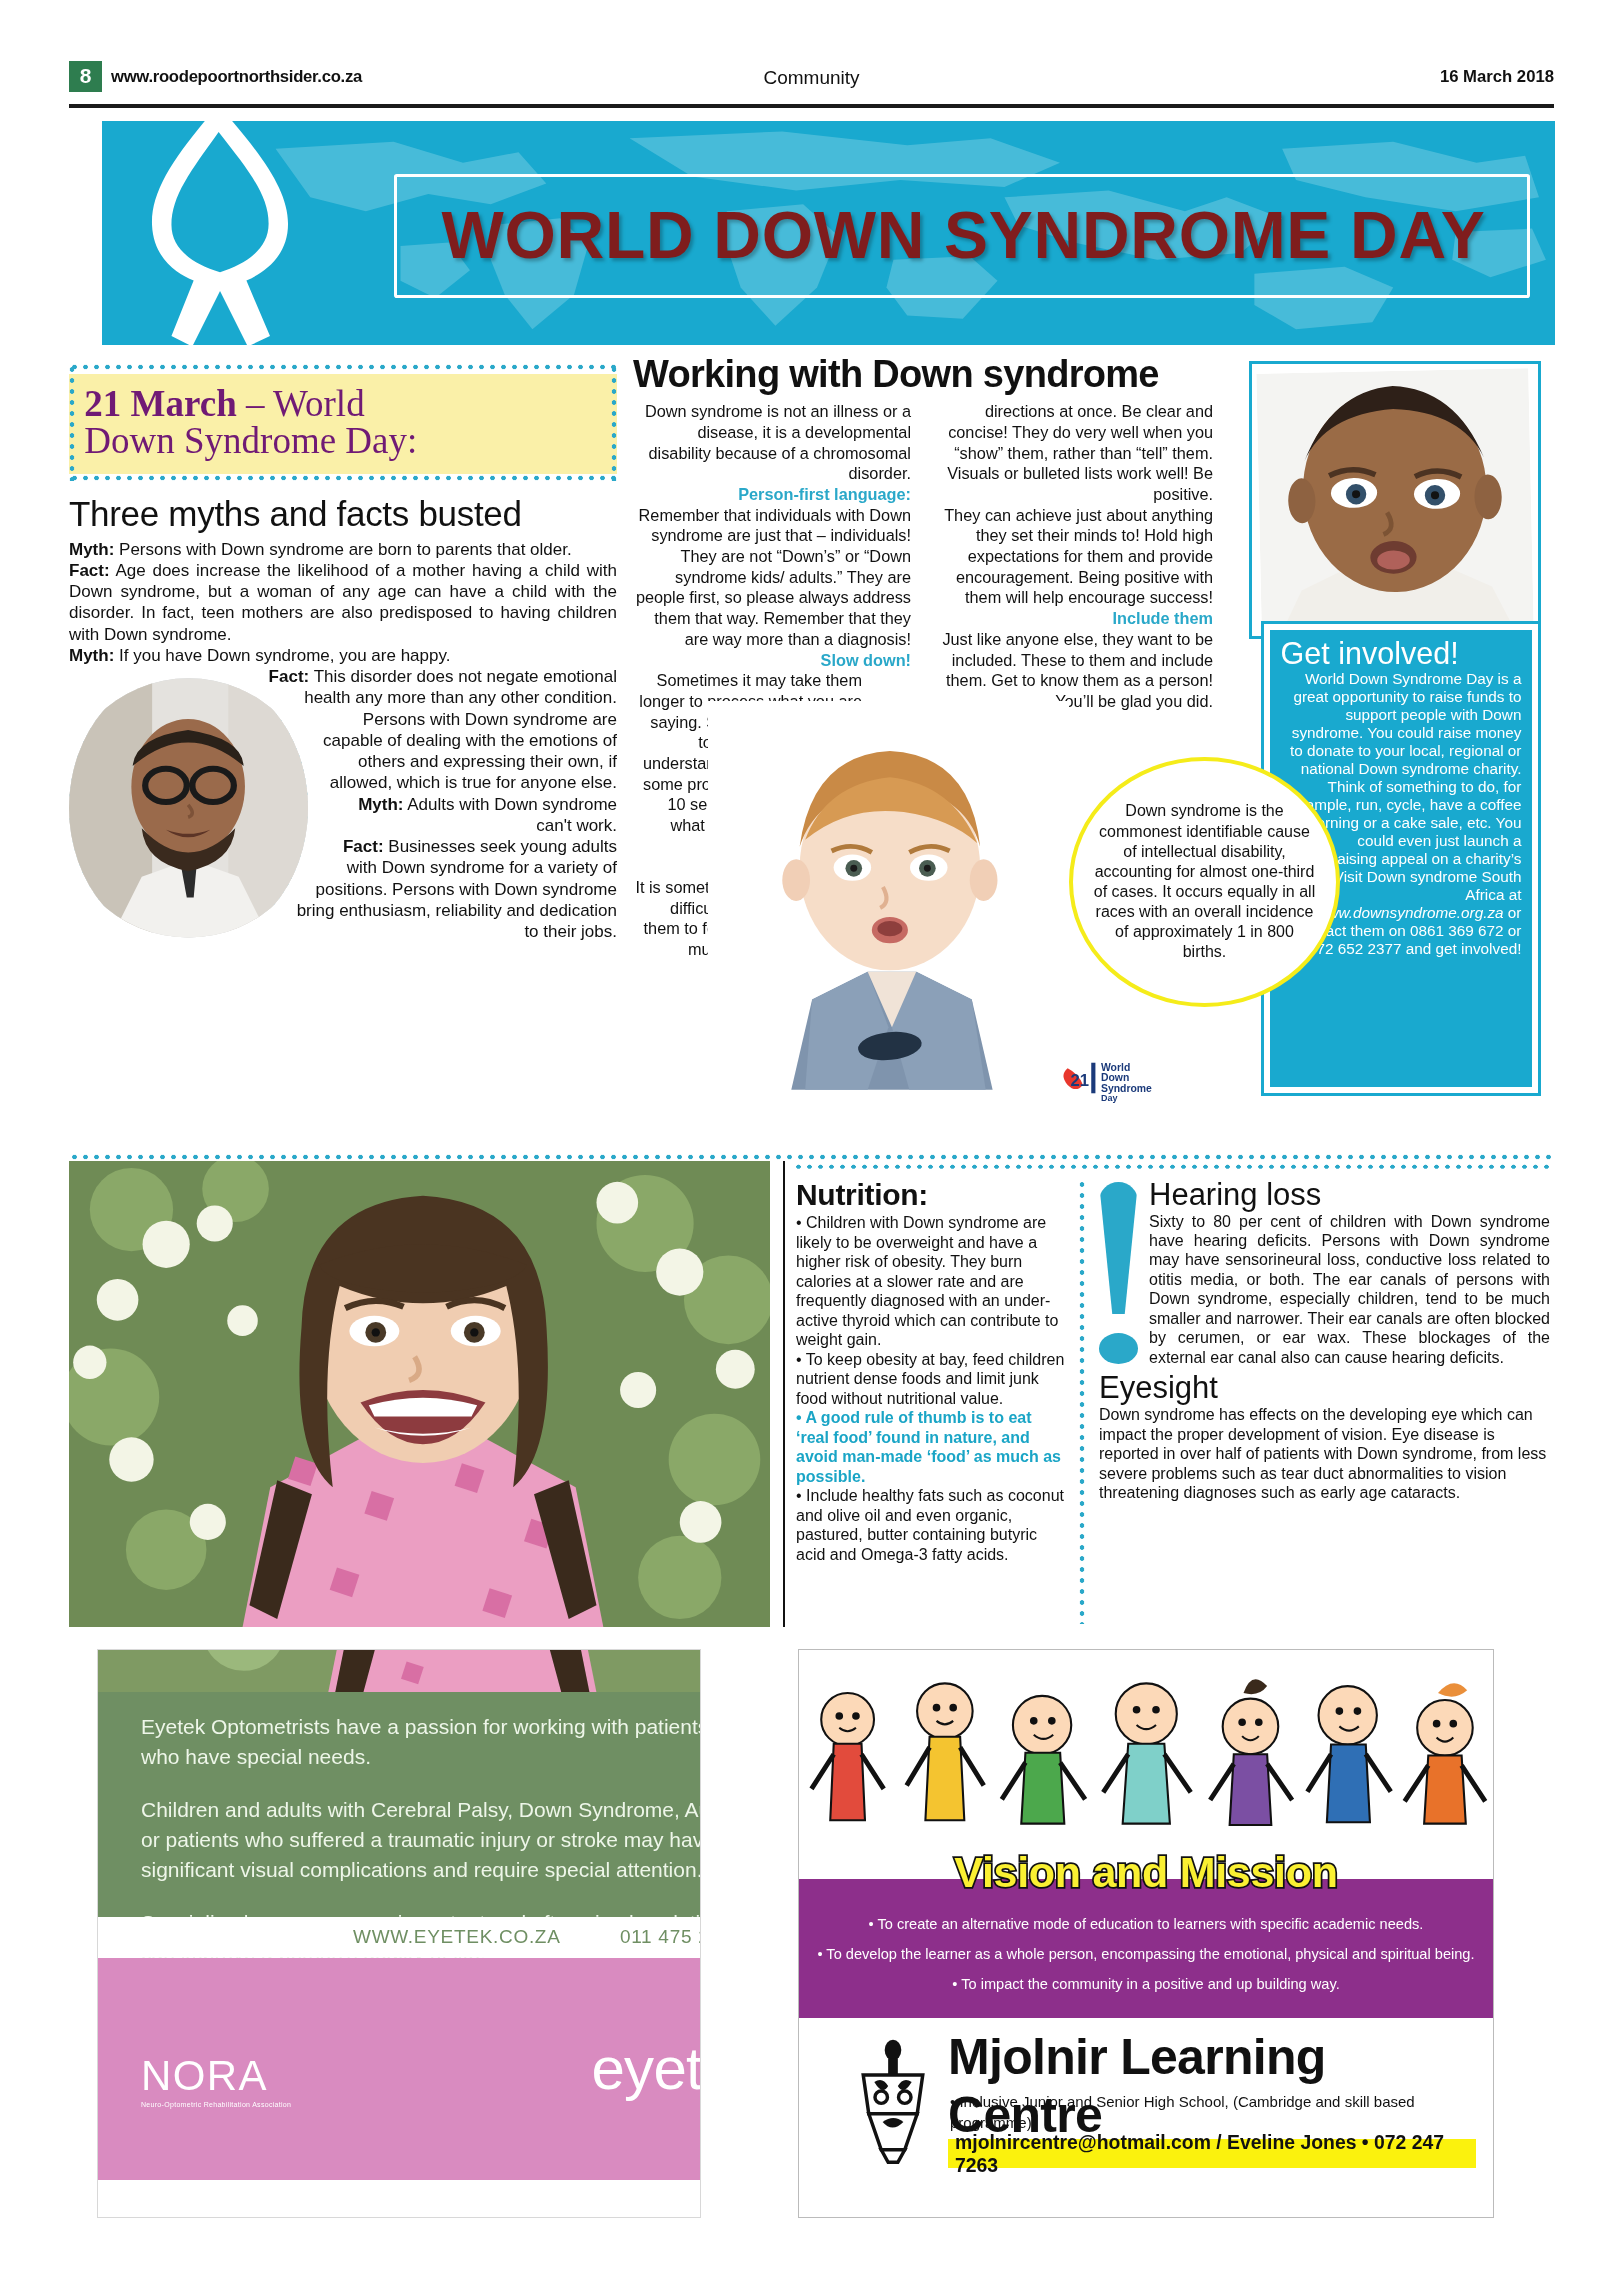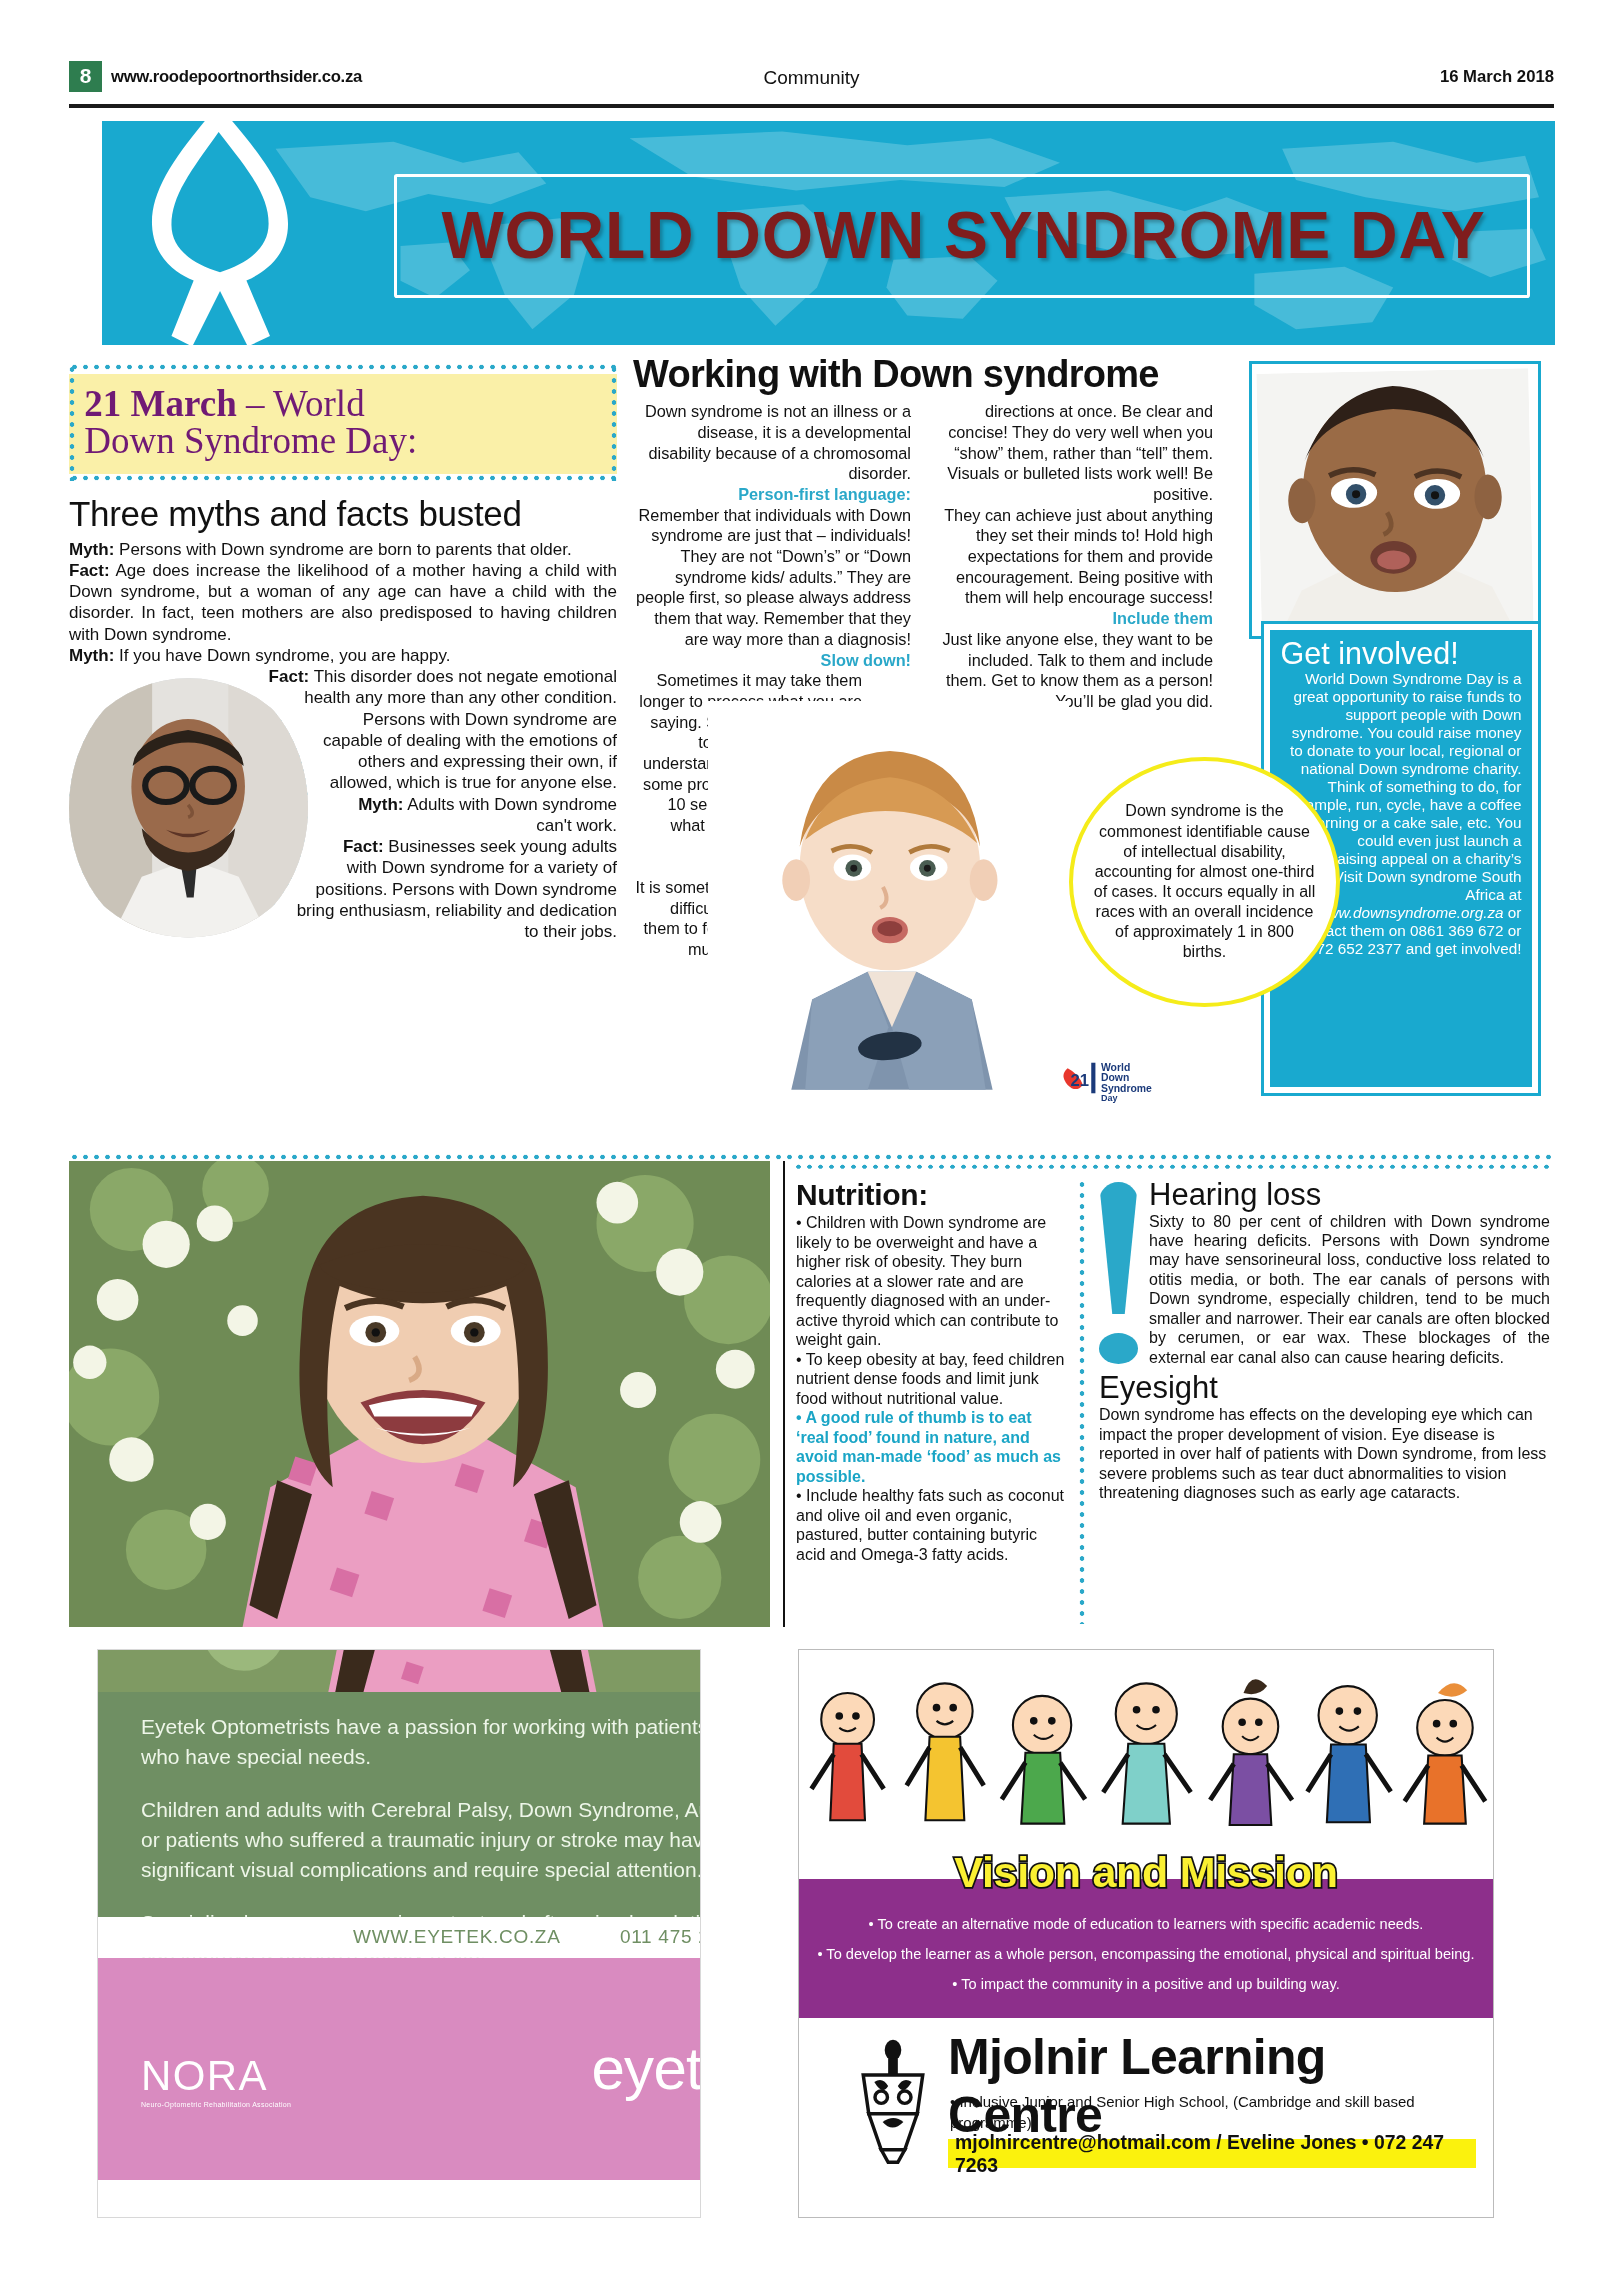--- a/index.html
+++ b/index.html
@@ -298,21 +298,21 @@
         <p>Remember that individuals with Down syndrome are just that – individuals! They are not “Down’s” or “Down syndrome kids/ adults.” They are people first, so please always address them that way. Remember that they are way more than a diagnosis!</p>
         <p class="sub">Slow down!</p>
         <p style="width:229px">Sometimes it may take them longer to process what you are saying. Slow down! Don’t talk to them as if they don’t understand you, but give them some processing time (usually 10 seconds). If you wait for what they have to say, you won’t be sorry!</p>
         <p class="sub">Clear directions</p>
         <p style="width:111px">It is sometimes difficult for them to follow multiple</p>
       </div>
       <div class="mid-c2 bodytxt">
         <p>directions at once. Be clear and concise! They do very well when you “show” them, rather than “tell” them. Visuals or bulleted lists work well! Be positive.</p>
         <p>They can achieve just about anything they set their minds to! Hold high expectations for them and provide encouragement. Being positive with them will help encourage success!</p>
         <p class="sub">Include them</p>
-        <p style="text-align:right">Just like anyone else, they want to be included. Talk to them and include them. Get to know them as a person! You’ll be glad you did.</p>
+        <p style="text-align:right">Just like anyone else, they want to be included. These to them and include them. Get to know them as a person! You’ll be glad you did.</p>
       </div>
     </div>
   </div>
 
   <div class="boy-photo">
     <svg viewBox="0 0 520 580" preserveAspectRatio="xMidYMid slice">
       <rect width="520" height="580" fill="#ffffff"></rect>
       <path d="M120 560 L150 430 L230 390 L300 390 L380 430 L410 560 Z" fill="#7f94ad"></path>
       <path d="M150 430 L230 390 L260 470 L230 560 L140 560 Z" fill="#8ba0b8"></path>
       <path d="M300 390 L380 430 L400 560 L290 560 L265 470 Z" fill="#8ba0b8"></path>

